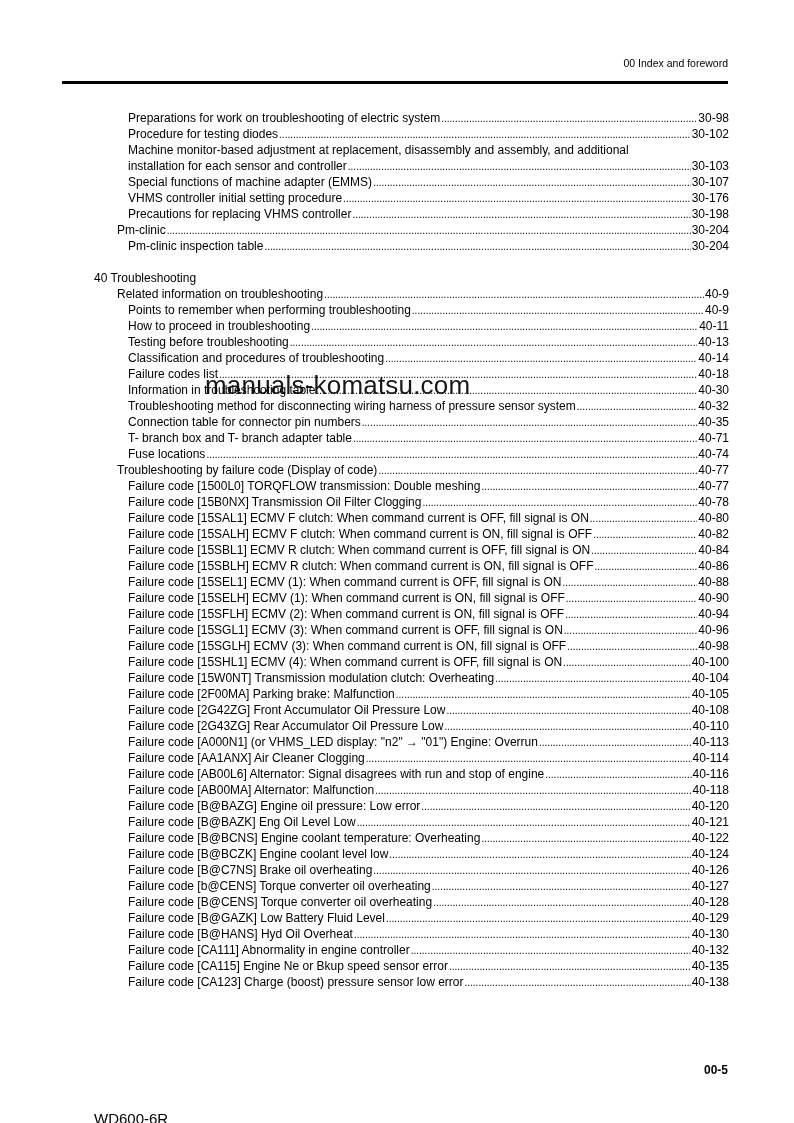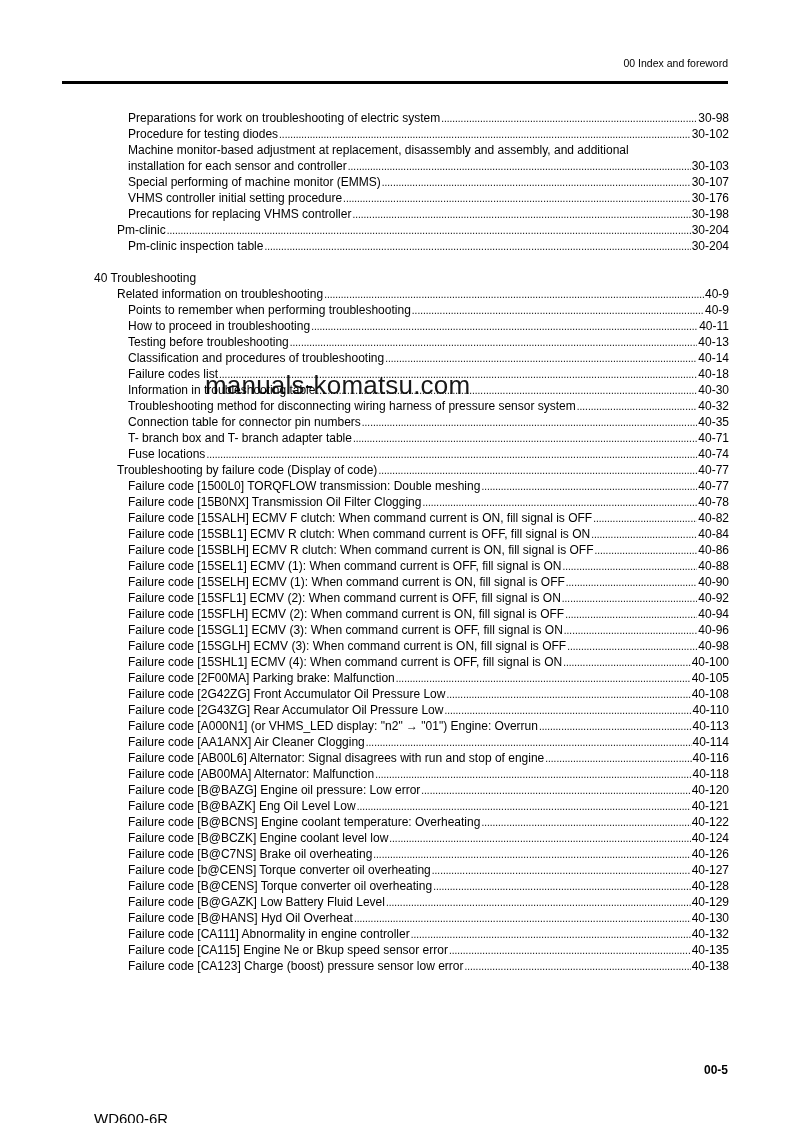--- a/index.html
+++ b/index.html
@@ -42,21 +42,21 @@
       <div class="row l2 nodots">
         <span class="t">Machine monitor-based adjustment at replacement, disassembly and assembly, and additional</span>
         <span class="p"></span>
       </div>
       <div class="row l2">
         <span class="t">installation for each sensor and controller</span>
         <span class="dots"></span>
         <span class="p">30-103</span>
       </div>
       <div class="row l2">
-        <span class="t">Special performing of machine monitor (EMMS)</span>
+        <span class="t">Special functions of machine adapter (EMMS)</span>
         <span class="dots"></span>
         <span class="p">30-107</span>
       </div>
       <div class="row l2">
         <span class="t">VHMS controller initial setting procedure</span>
         <span class="dots"></span>
         <span class="p">30-176</span>
       </div>
       <div class="row l2">
         <span class="t">Precautions for replacing VHMS controller</span>
@@ -143,20 +143,25 @@
         <span class="t">Failure code [1500L0] TORQFLOW transmission: Double meshing</span>
         <span class="dots"></span>
         <span class="p">40-77</span>
       </div>
       <div class="row l2">
         <span class="t">Failure code [15B0NX] Transmission Oil Filter Clogging</span>
         <span class="dots"></span>
         <span class="p">40-78</span>
       </div>
       <div class="row l2">
+        <span class="t">Failure code [15SAL1] ECMV F clutch: When command current is OFF, fill signal is ON</span>
+        <span class="dots"></span>
+        <span class="p">40-80</span>
+      </div>
+      <div class="row l2">
         <span class="t">Failure code [15SALH] ECMV F clutch: When command current is ON, fill signal is OFF</span>
         <span class="dots"></span>
         <span class="p">40-82</span>
       </div>
       <div class="row l2">
         <span class="t">Failure code [15SBL1] ECMV R clutch: When command current is OFF, fill signal is ON</span>
         <span class="dots"></span>
         <span class="p">40-84</span>
       </div>
       <div class="row l2">
@@ -168,43 +173,43 @@
         <span class="t">Failure code [15SEL1] ECMV (1): When command current is OFF, fill signal is ON</span>
         <span class="dots"></span>
         <span class="p">40-88</span>
       </div>
       <div class="row l2">
         <span class="t">Failure code [15SELH] ECMV (1): When command current is ON, fill signal is OFF</span>
         <span class="dots"></span>
         <span class="p">40-90</span>
       </div>
       <div class="row l2">
-        <span class="t">Failure code [15SFL1] ECMV (2): When command current is OFF, fill signal is ON</span>
-        <span class="dots"></span>
-        <span class="p">40-92</span>
-      </div>
-      <div class="row l2">
         <span class="t">Failure code [15SFLH] ECMV (2): When command current is ON, fill signal is OFF</span>
         <span class="dots"></span>
         <span class="p">40-94</span>
       </div>
       <div class="row l2">
         <span class="t">Failure code [15SGL1] ECMV (3): When command current is OFF, fill signal is ON</span>
         <span class="dots"></span>
         <span class="p">40-96</span>
       </div>
       <div class="row l2">
         <span class="t">Failure code [15SGLH] ECMV (3): When command current is ON, fill signal is OFF</span>
         <span class="dots"></span>
         <span class="p">40-98</span>
       </div>
       <div class="row l2">
         <span class="t">Failure code [15SHL1] ECMV (4): When command current is OFF, fill signal is ON</span>
         <span class="dots"></span>
         <span class="p">40-100</span>
+      </div>
+      <div class="row l2">
+        <span class="t">Failure code [15W0NT] Transmission modulation clutch: Overheating</span>
+        <span class="dots"></span>
+        <span class="p">40-104</span>
       </div>
       <div class="row l2">
         <span class="t">Failure code [2F00MA] Parking brake: Malfunction</span>
         <span class="dots"></span>
         <span class="p">40-105</span>
       </div>
       <div class="row l2">
         <span class="t">Failure code [2G42ZG] Front Accumulator Oil Pressure Low</span>
         <span class="dots"></span>
         <span class="p">40-108</span>

